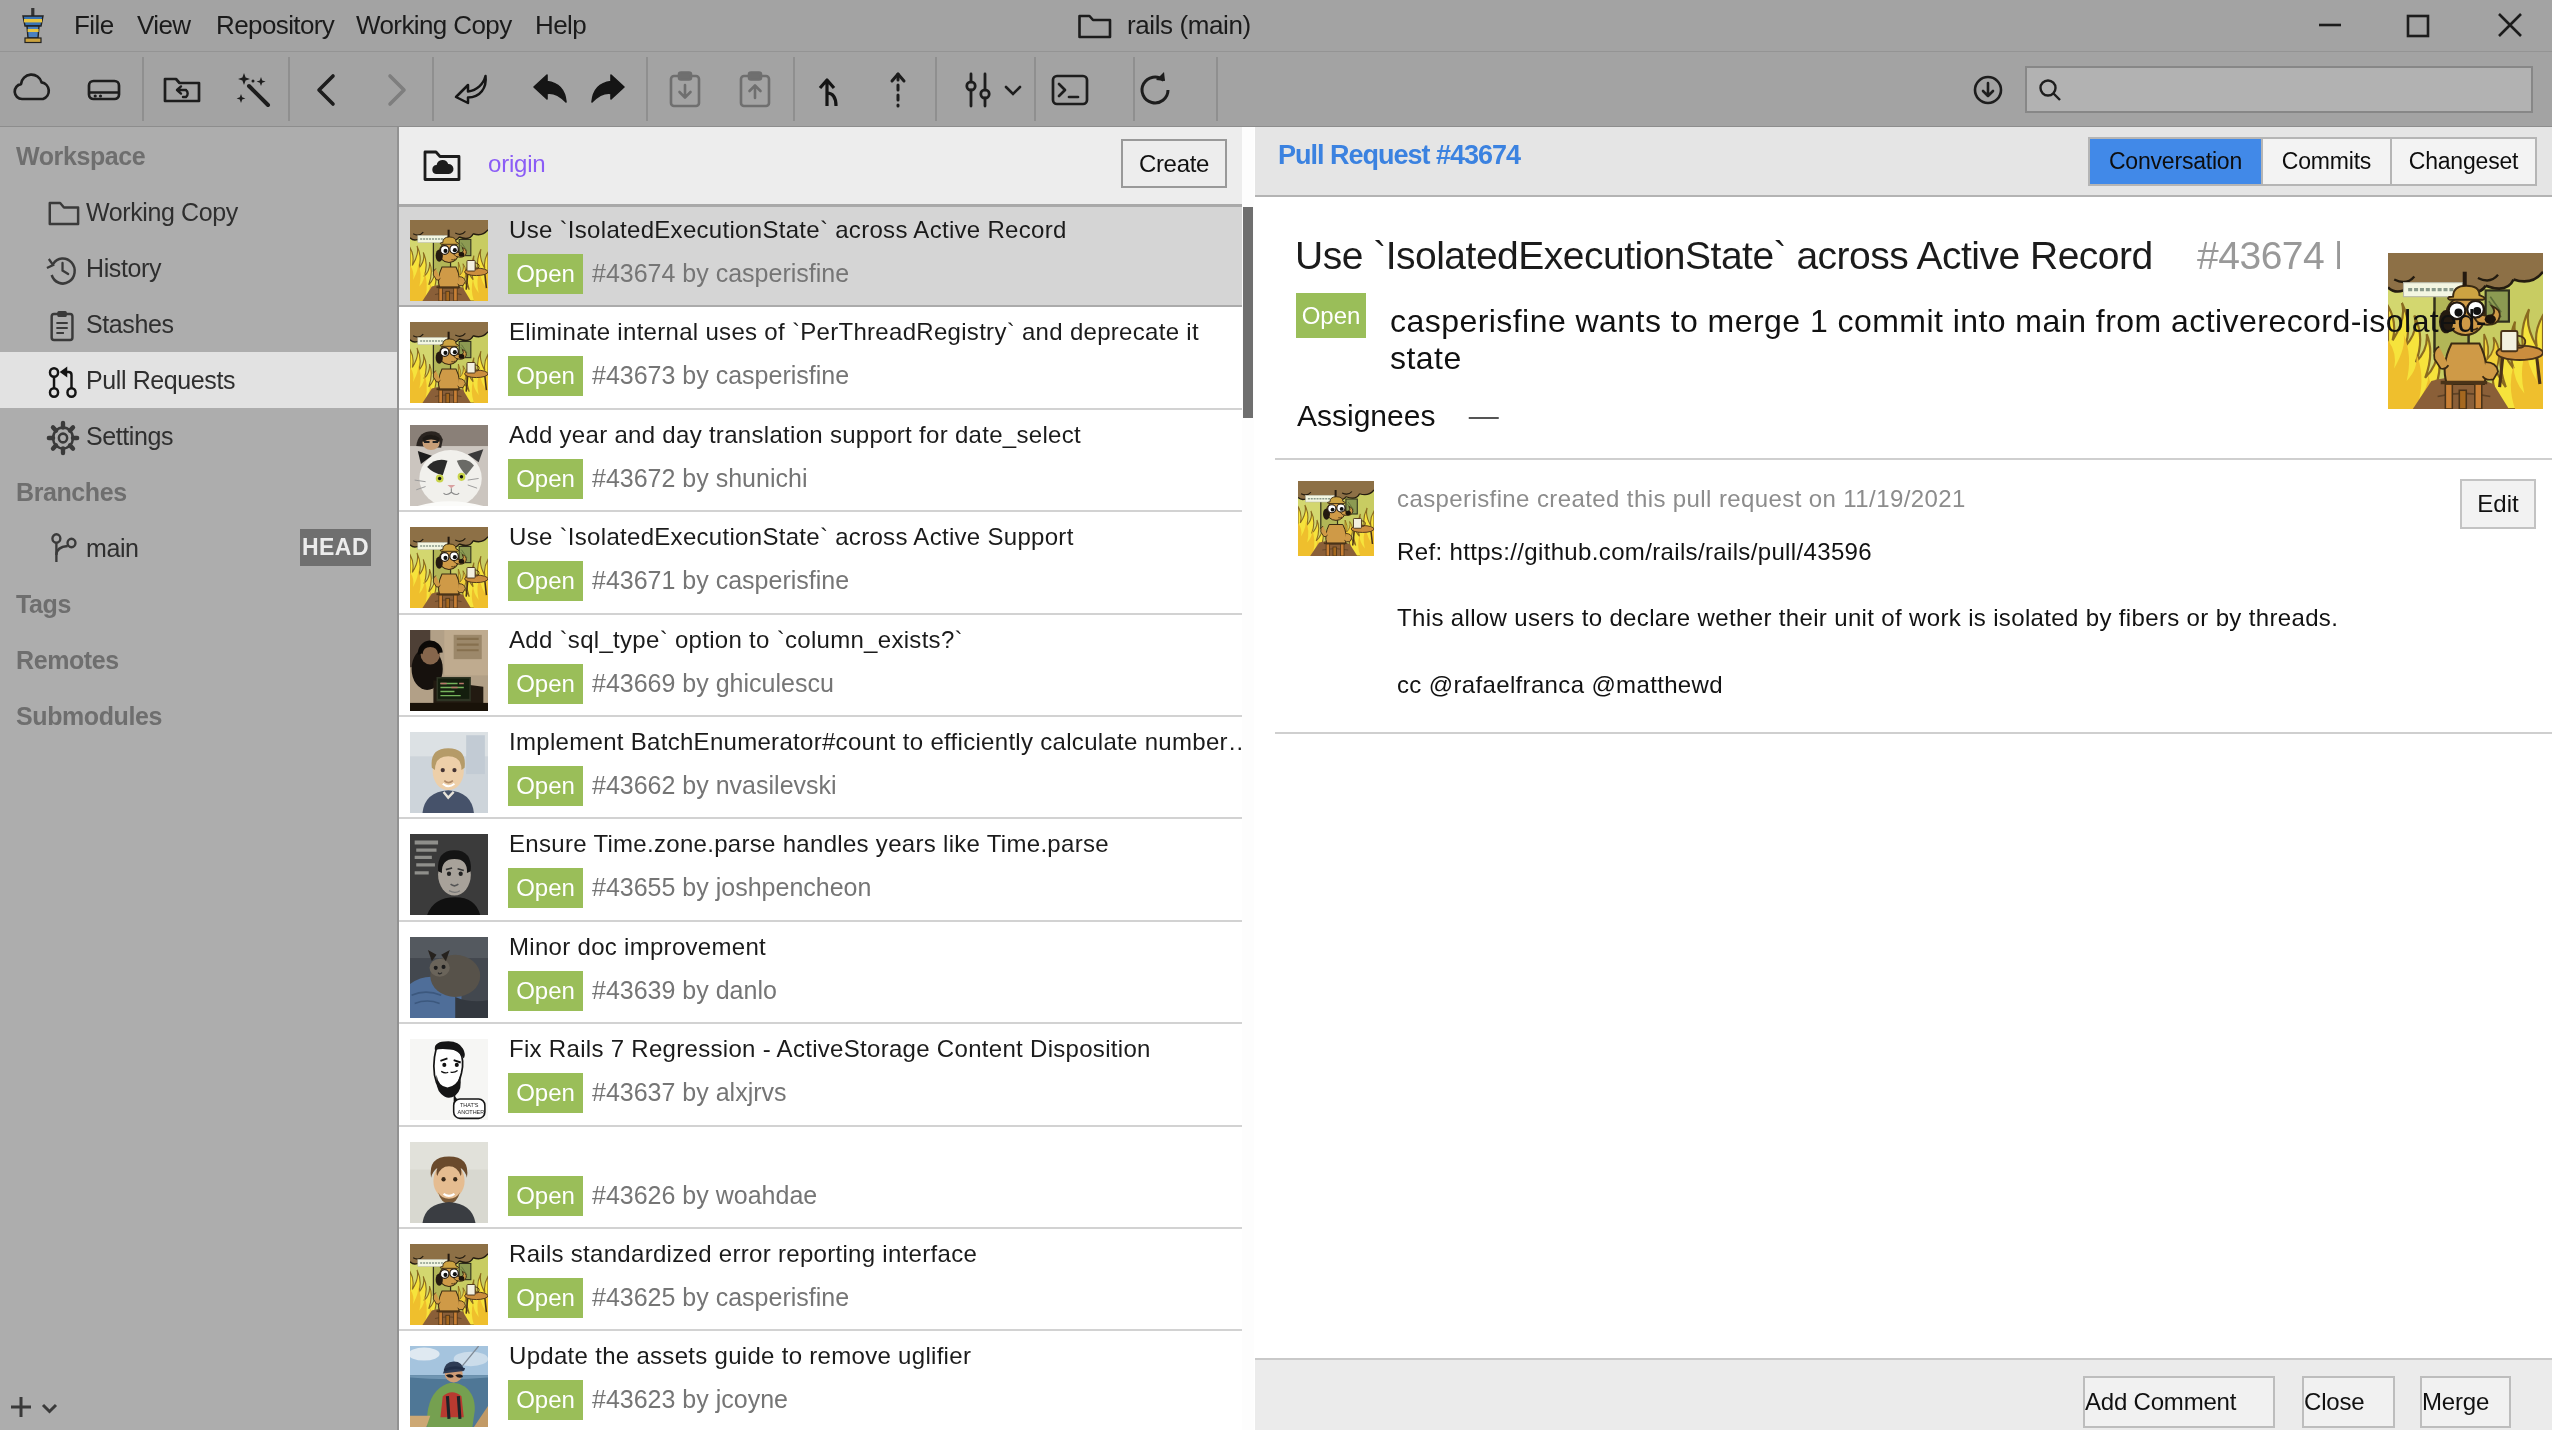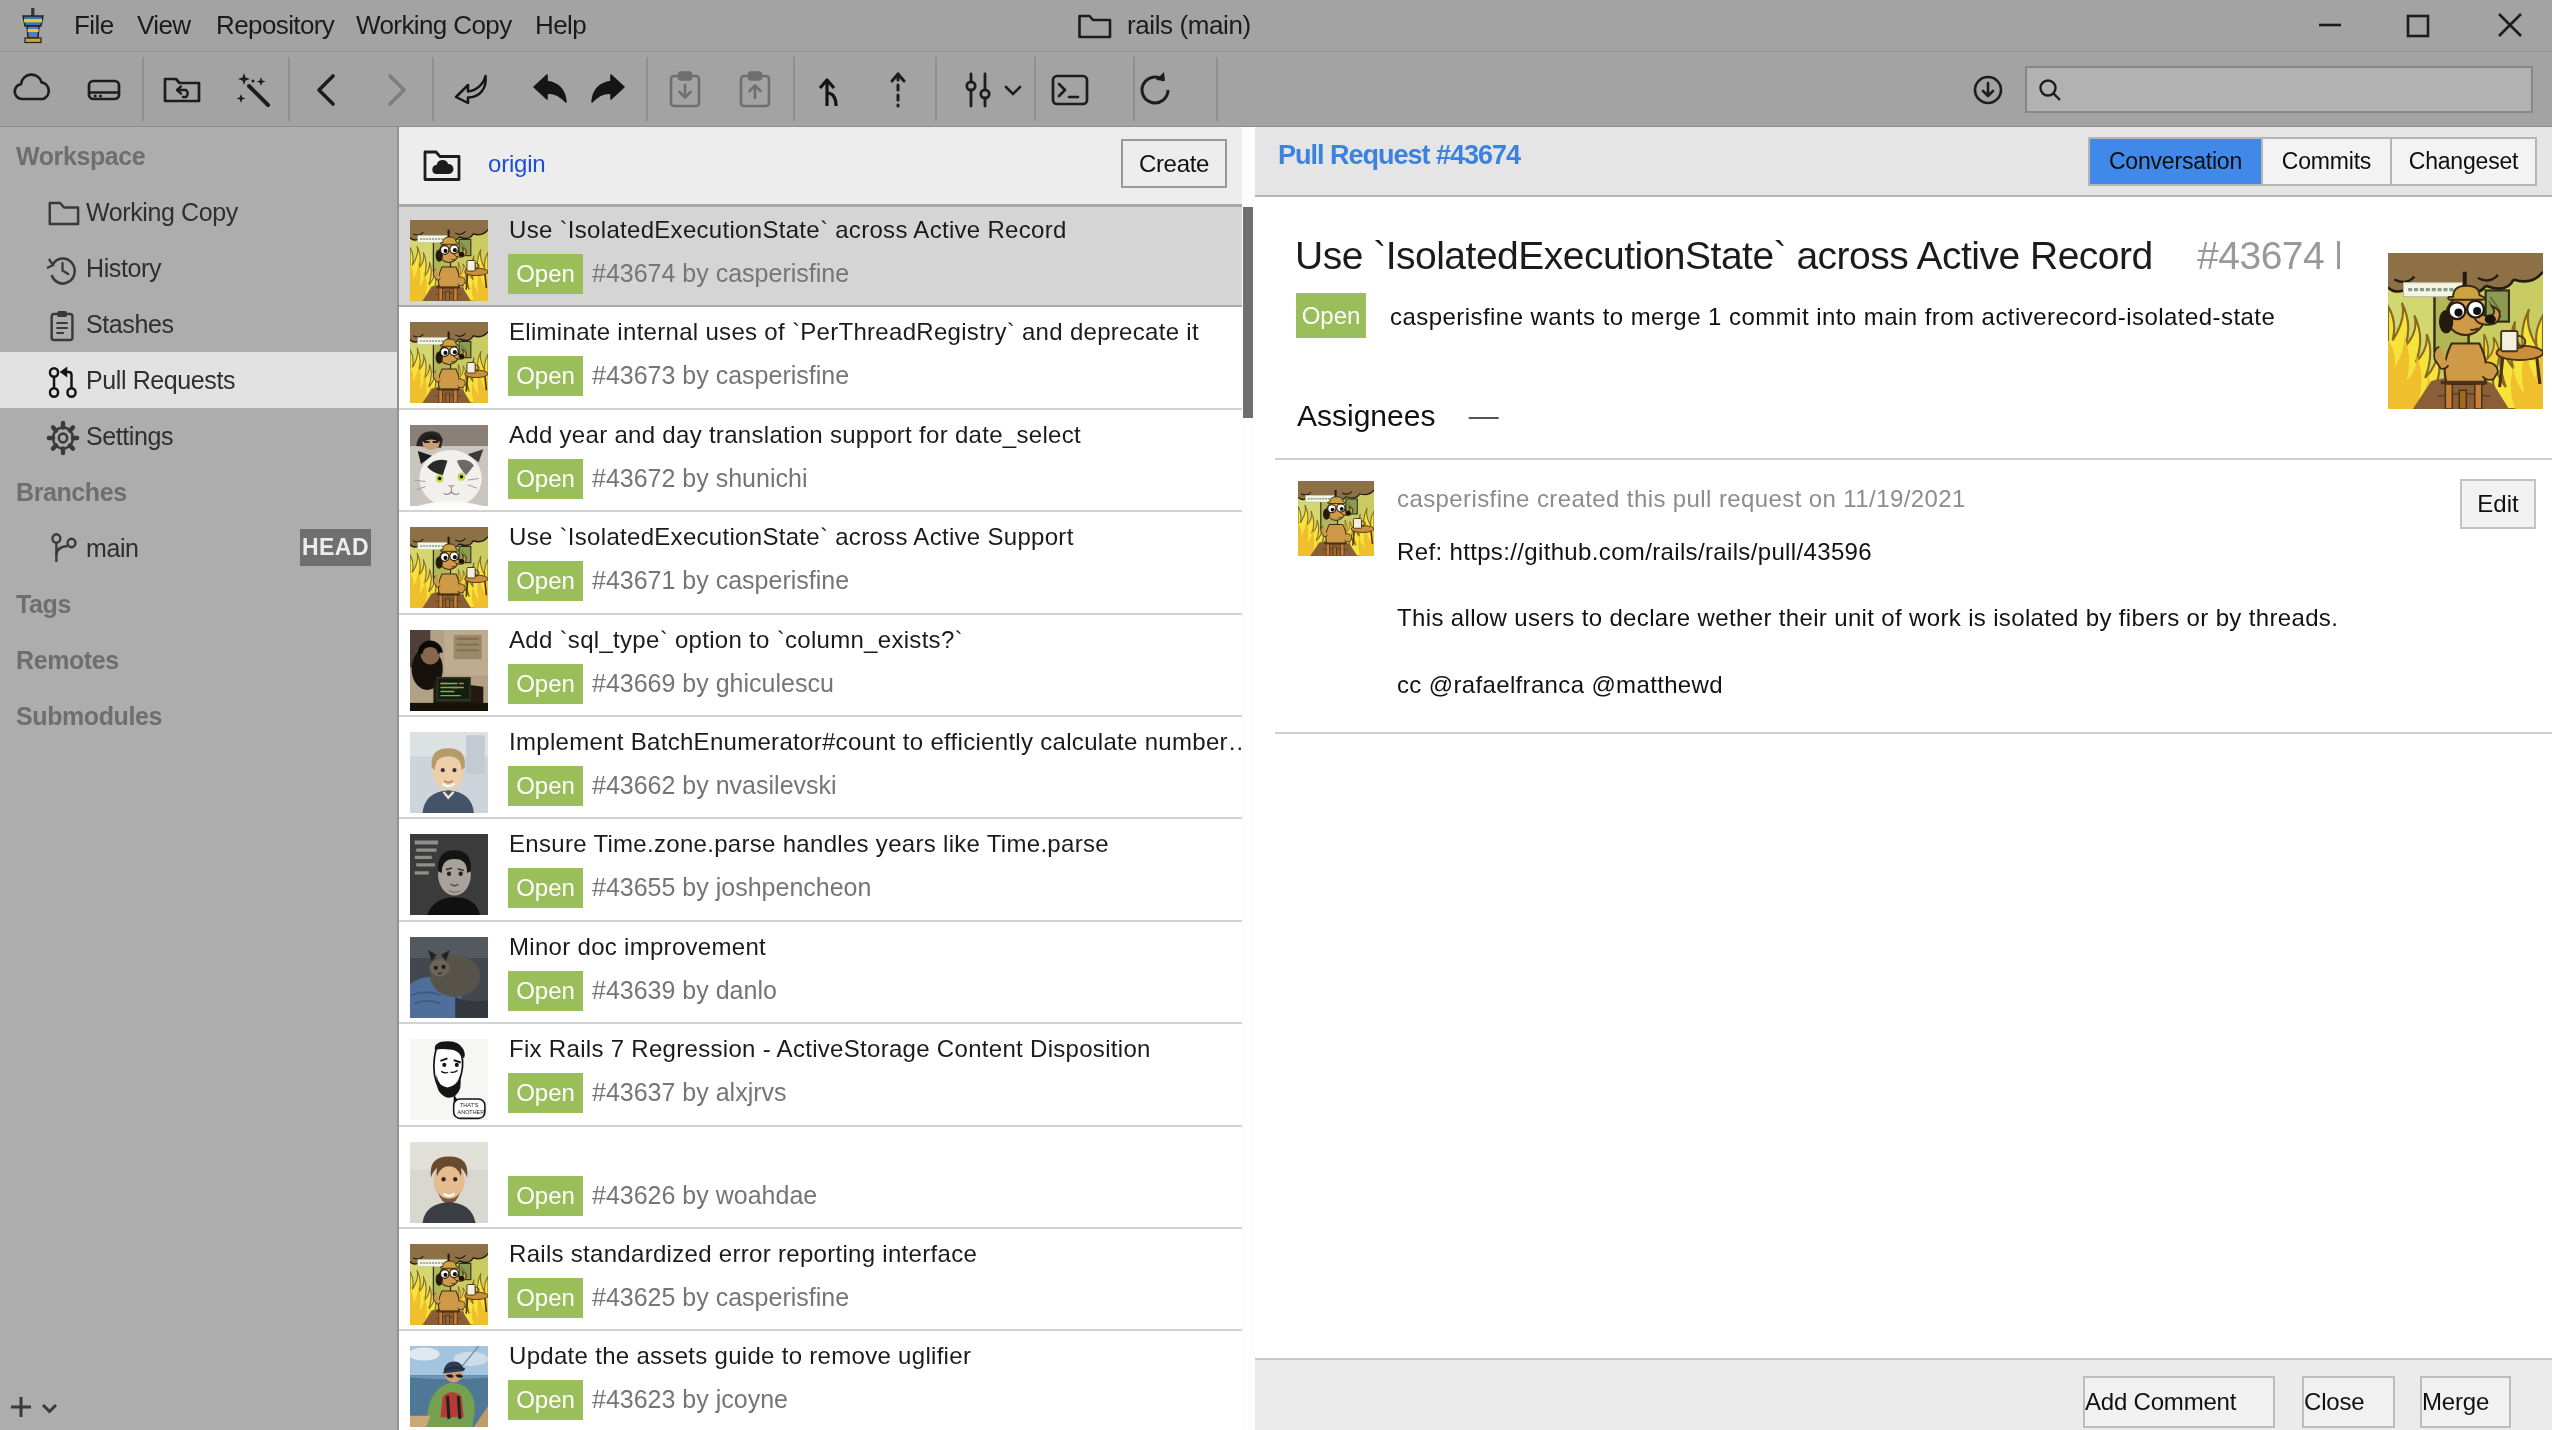--- a/index.html
+++ b/index.html
@@ -30,21 +30,21 @@
 .rav{position:absolute;left:11px;top:13px;width:78px;height:81px;overflow:hidden}
 #scrollbar{position:absolute;left:843px;top:0;width:12px;height:1303px;background:#fdfdfd}
 #thumb{position:absolute;left:1px;top:80px;width:10px;height:211px;background:#6f6f6f}
 
 #right{position:absolute;left:1255px;top:127px;width:1297px;height:1303px;background:#fff}
 #rhead{position:absolute;left:0;top:0;width:1297px;height:70px;background:#e5e5e5;border-bottom:2px solid #b3b3b3}
 #prtitle{position:absolute;left:23px;top:13px;font-size:27px;font-weight:bold;color:#3b82e0;letter-spacing:-1px}
 #bigtitle{position:absolute;left:40px;top:107px;width:1045px;font-size:39px;letter-spacing:-.5px;color:#1b1b1b;white-space:pre;overflow:hidden}
 #bigav{position:absolute;left:1133px;top:126px;width:155px;height:156px;overflow:hidden}
 #openbadge{position:absolute;left:41px;top:166px;width:70px;height:45px;background:#9abe59;color:#fff;font-size:24px;text-align:center;line-height:45px}
-#mergemeta{position:absolute;left:135px;top:176px;font-size:24px;letter-spacing:.45px;color:#111}
+#mergemeta{position:absolute;left:135px;top:176px;font-size:32px;letter-spacing:.45px;color:#111}
 #assign{position:absolute;left:42px;top:272px;font-size:30px;color:#111}
 .hr{position:absolute;height:2px;background:#cfcfcf}
 #cav{position:absolute;left:43px;top:354px;width:76px;height:75px;overflow:hidden}
 #cmeta{position:absolute;left:142px;top:358px;font-size:24px;letter-spacing:.4px;color:#8c8c8c}
 #editbtn{position:absolute;left:1205px;top:352px;width:76px;height:50px;border:2px solid #c3c3c3;background:#f2f2f2;font-size:24px;color:#111;text-align:center;line-height:46px}
 .bodyline{position:absolute;left:142px;font-size:24px;letter-spacing:.35px;color:#121212;white-space:pre}
 #botbar{position:absolute;left:0;top:1231px;width:1297px;height:72px;background:#ebebeb;border-top:2px solid #c9c9c9}
 .bbtn{position:absolute;top:16px;height:52px;border:2px solid #bdbdbd;background:#f1f1f1;font-size:24px;letter-spacing:-.2px;color:#111;text-align:left;line-height:48px}
 </style></head>
 <body>
@@ -236,21 +236,21 @@
         </svg></div>
     </div>
 <div class="abs" style="left:397px;top:127px;width:2px;height:1303px;background:#929292"></div>
 
 <div id="list">
   <div id="listhead">
     <svg class="abs" style="left:23px;top:21px" width="40" height="36" viewBox="0 0 40 36">
       <path d="M3 4 h11 l4 4.5 h19 v23 h-34 Z" fill="none" stroke="#1c1c1c" stroke-width="2.8" stroke-linejoin="round"></path>
       <path d="M14 26 a4.6 4.6 0 0 1 .6-9.1 a6 6 0 0 1 11.6-.9 a4.9 4.9 0 0 1 .6 9.9 Z" fill="#1c1c1c"></path>
     </svg>
-    <div class="abs" style="left:89px;top:23px;font-size:24px;letter-spacing:-.2px;color:#1d4ed8">origin</div>
+    <div class="abs" style="left:89px;top:23px;font-size:24px;letter-spacing:-.2px;color:#8b5cf6">origin</div>
     <div id="createbtn">Create</div>
   </div>
   <div id="rows">
         <div class="row sel" style="top:80.0px;height:100.4px">
           <div class="rav"><svg width="78" height="81" viewBox="0 0 100 100" preserveAspectRatio="none">
               <rect width="100" height="100" fill="#c8cc62"></rect>
               <rect x="0" y="0" width="32" height="100" fill="#d3d76f"></rect>
               <rect x="30" y="20" width="22" height="46" fill="#b2b657"></rect>
               <path d="M30 20 V64 M52 20 V66" stroke="#33301c" stroke-width="1.6"></path>
               <rect x="63" y="24" width="15" height="20" fill="#8c9a52" stroke="#30301e" stroke-width="1.4"></rect>

